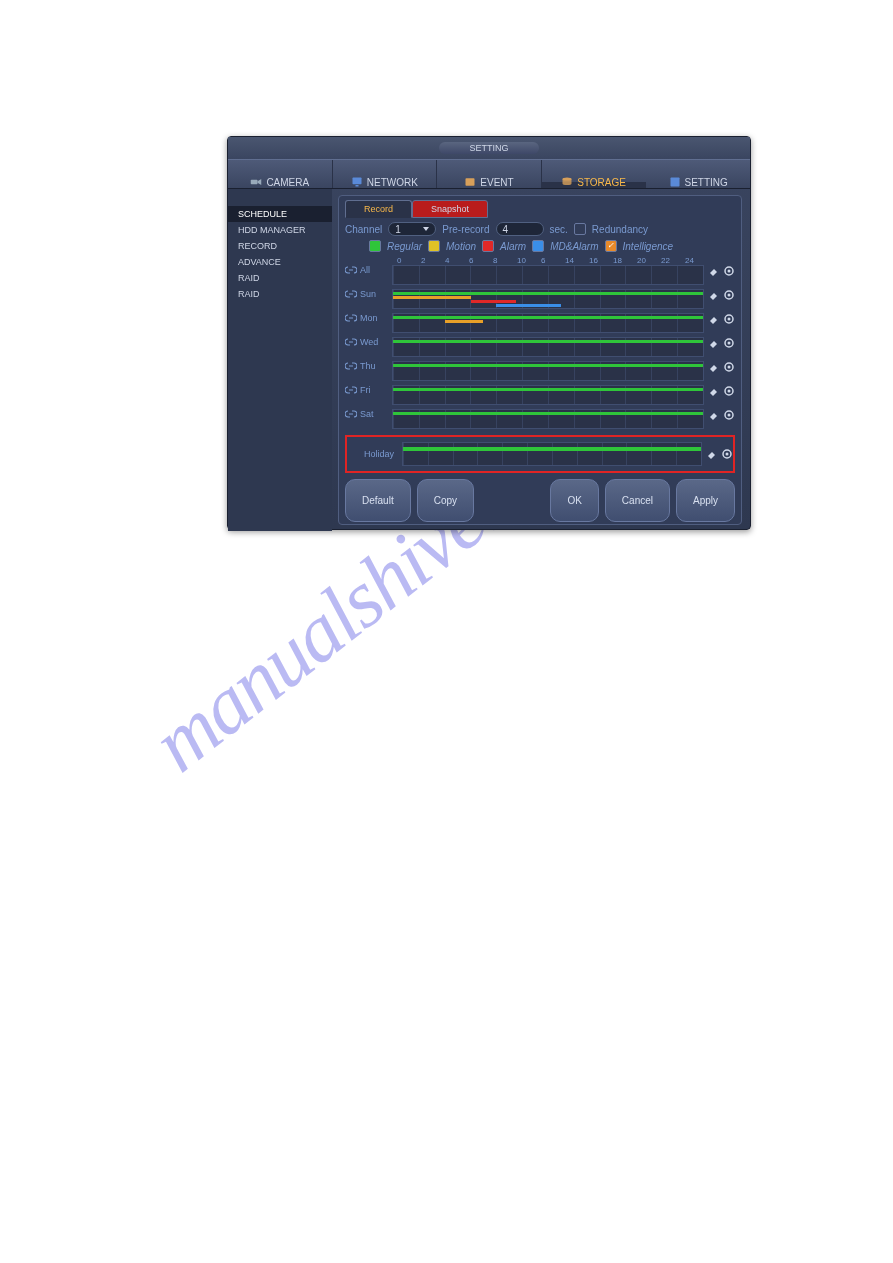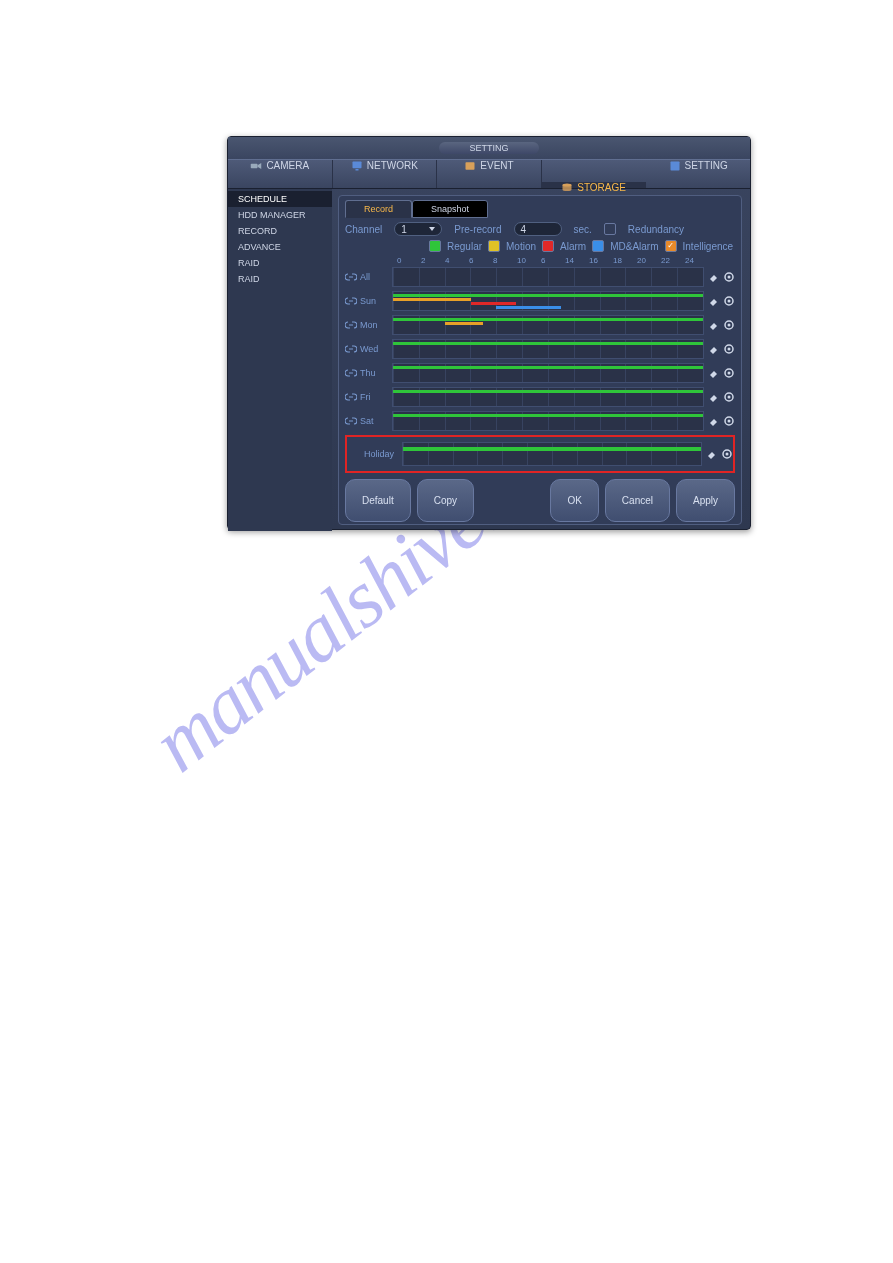--- a/index.html
+++ b/index.html
@@ -41,42 +41,42 @@
   .topnav {
     display: flex;
     height: 28px;
     background: linear-gradient(#4e5a78, #3a4560);
     border-top: 1px solid #606e90;
     border-bottom: 1px solid #1a2030;
   }
   .topnav-item {
     flex: 1;
     display: flex;
-    align-items: flex-start;
+    align-items: flex-end;
     justify-content: center;
     gap: 4px;
     color: #cfd6e6;
     cursor: pointer;
     border-right: 1px solid #2a3248;
   }
   .topnav-item:last-child { border-right: none; }
   .topnav-item.active {
     background: #2a3248;
     color: #f8b84a;
     margin-top: 22px;
   }
   .topnav-icon { width: 12px; height: 12px; }
   .body-area {
     display: flex;
     height: calc(100% - 50px);
   }
   .sidebar {
     width: 104px;
     background: #2e3850;
-    padding-top: 2px;
+    padding-top: 17px;
   }
   .sidebar-item {
     padding: 3px 10px;
     color: #cfd6e6;
     cursor: pointer;
     font-size: 9px;
   }
   .sidebar-item.active {
     background: #1a2030;
     color: #fff;
@@ -93,36 +93,36 @@
     padding: 4px 6px 10px 6px;
     box-sizing: border-box;
   }
   .tabs {
     display: flex;
     gap: 0;
     margin-bottom: 4px;
   }
   .tab {
     padding: 3px 18px;
-    background: #000000;
+    background: #b91c1c;
     border: 1px solid #606e90;
     border-radius: 3px 3px 0 0;
     cursor: pointer;
     color: #cfd6e6;
     font-size: 9px;
   }
   .tab.active {
     background: #2a3248;
     color: #f8b84a;
     border-bottom-color: #2a3248;
   }
   .row {
     display: flex;
     align-items: center;
-    gap: 12px;
+    gap: 6px;
     margin: 4px 0;
     color: #7a9ad0;
   }
   .field {
     display: inline-flex;
     align-items: center;
     background: #1e2638;
     border: 1px solid #506080;
     border-radius: 10px;
     padding: 0 6px;
@@ -137,42 +137,43 @@
     width: 10px; height: 10px;
     border: 1px solid #6878a0;
     border-radius: 2px;
     display: inline-flex;
     align-items: center; justify-content: center;
   }
   .legend {
     display: flex;
     gap: 6px;
     flex-wrap: wrap;
-    margin-left: 84px;
+    margin-left: 24px;
+    font-style: italic;
   }
   .legend .chk.filled-green { background: #2fc53a; }
   .legend .chk.filled-yellow { background: #e0c226; }
   .legend .chk.filled-red { background: #e02828; }
   .legend .chk.filled-blue { background: #3a8ee8; }
   .legend .chk.filled-orange { background: #e88a2a; position:relative;}
   .legend .checkmark { color:#fff; font-size:8px; line-height:1;}
   .timeline {
     margin-top: 2px;
   }
   .hours {
     display: flex;
     margin-left: 52px;
     color: #7a9ad0;
     font-size: 8px;
     gap: 0;
   }
   .hours span { width: 24px; text-align: left;}
   .day-row {
     display: flex;
-    align-items: center;
+    align-items: flex-start;
     height: 24px;
     position: relative;
   }
   .link-icon {
     width: 12px; height: 10px;
     display: flex;
     align-items: center;
     color: #7a9ad0;
   }
   .link-icon svg { width:12px; height:8px; }

